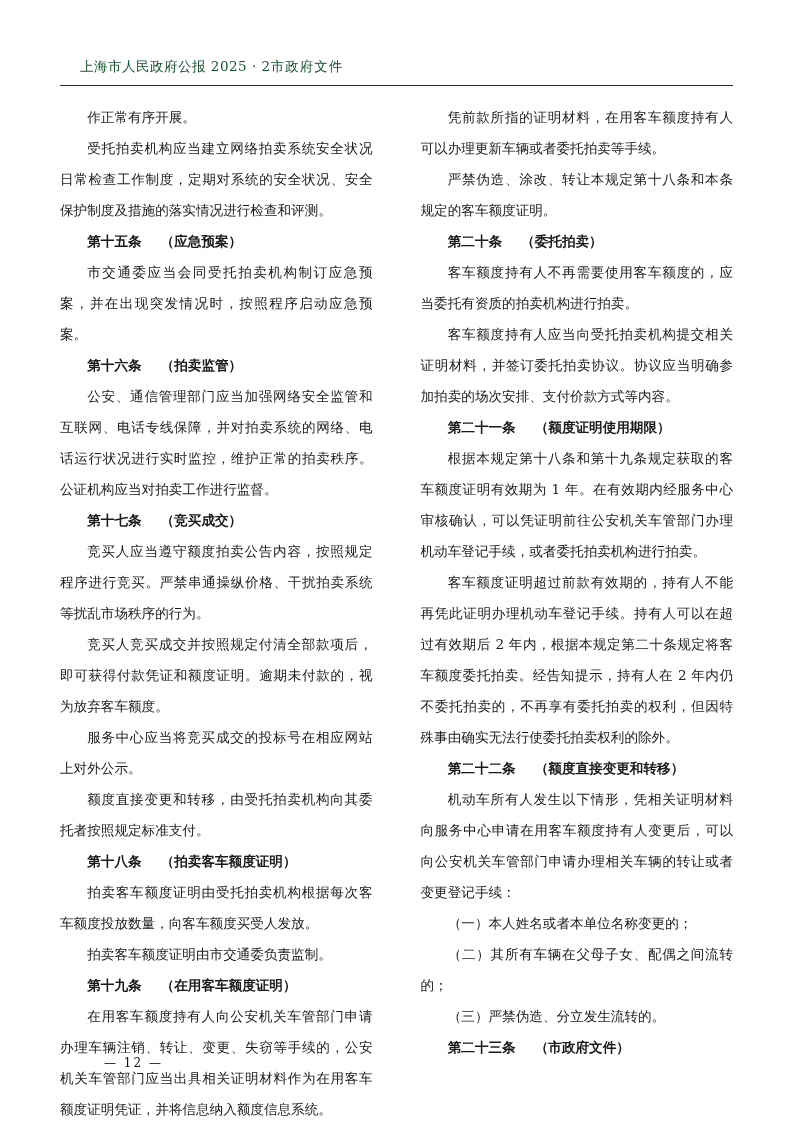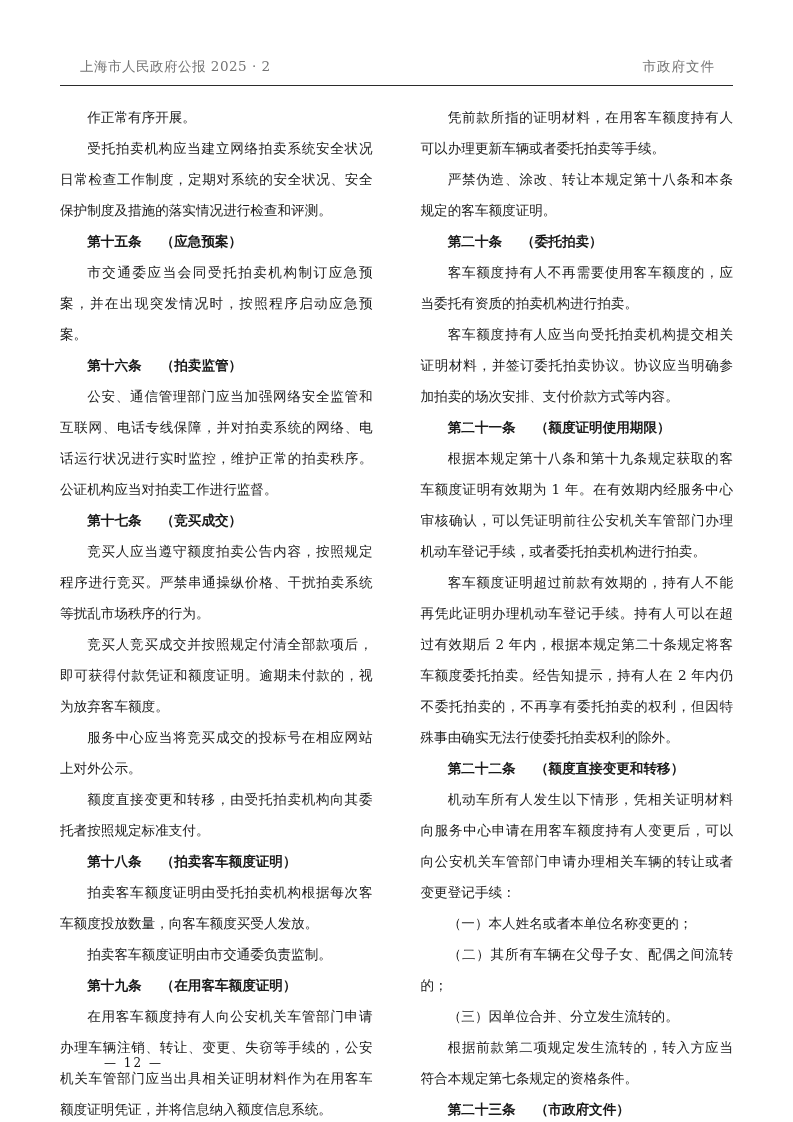--- a/index.html
+++ b/index.html
@@ -18,24 +18,24 @@
   .page {
     position: absolute;
     left: 0; top: 0;
     width: 793px;
     height: 1122px;
     box-sizing: border-box;
     padding: 58px 60px 40px 60px;
   }
   .header {
     display: flex;
-    justify-content: space-between;
+    justify-content: flex-start;
     align-items: baseline;
     font-size: 13.5px;
-    color: #737373;
+    color: #14532d;
     letter-spacing: 0.5px;
     padding: 0 18px 0 20px;
   }
   .header-left { white-space: nowrap; }
   .header-right { white-space: nowrap; letter-spacing: 1px; }
   .rule {
     margin-top: 9px;
     border-top: 1px solid #2b2b2b;
   }
   .columns {
@@ -118,21 +118,20 @@
       <p class="article-head"><span>第二十条</span><span class="title">（委托拍卖）</span></p>
       <p class="indent">客车额度持有人不再需要使用客车额度的，应当委托有资质的拍卖机构进行拍卖。</p>
       <p class="indent">客车额度持有人应当向受托拍卖机构提交相关证明材料，并签订委托拍卖协议。协议应当明确参加拍卖的场次安排、支付价款方式等内容。</p>
       <p class="article-head"><span>第二十一条</span><span class="title">（额度证明使用期限）</span></p>
       <p class="indent">根据本规定第十八条和第十九条规定获取的客车额度证明有效期为 1 年。在有效期内经服务中心审核确认，可以凭证明前往公安机关车管部门办理机动车登记手续，或者委托拍卖机构进行拍卖。</p>
       <p class="indent">客车额度证明超过前款有效期的，持有人不能再凭此证明办理机动车登记手续。持有人可以在超过有效期后 2 年内，根据本规定第二十条规定将客车额度委托拍卖。经告知提示，持有人在 2 年内仍不委托拍卖的，不再享有委托拍卖的权利，但因特殊事由确实无法行使委托拍卖权利的除外。</p>
       <p class="article-head"><span>第二十二条</span><span class="title">（额度直接变更和转移）</span></p>
       <p class="indent">机动车所有人发生以下情形，凭相关证明材料向服务中心申请在用客车额度持有人变更后，可以向公安机关车管部门申请办理相关车辆的转让或者变更登记手续：</p>
       <p class="indent">（一）本人姓名或者本单位名称变更的；</p>
       <p class="indent">（二）其所有车辆在父母子女、配偶之间流转的；</p>
-      <p class="indent">（三）因单位合并、分立发生流转的。</p>
-      <p class="indent">根据前款第二项规定发生流转的，转入方应当符合本规定第七条规定的资格条件。</p>
+      <p class="indent">（三）严禁伪造、分立发生流转的。</p>
       <p class="article-head"><span>第二十三条</span><span class="title">（市政府文件）</span></p>
 
     </div>
   </div>
 
   <div class="footer">— 12 —</div>
 </div>
 
 </body></html>

